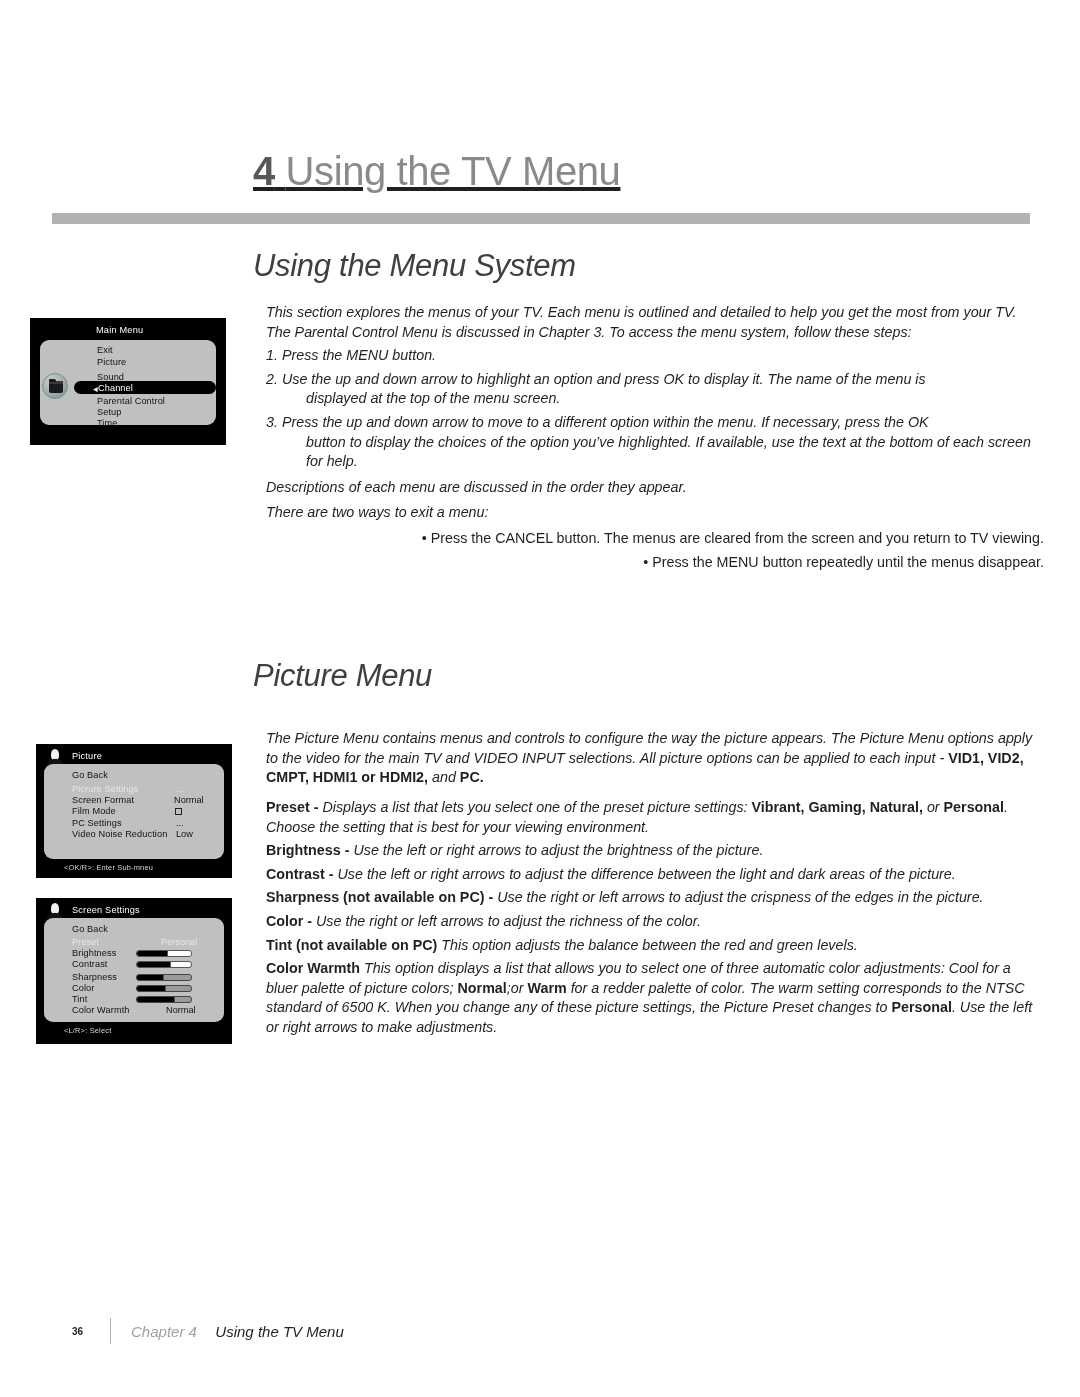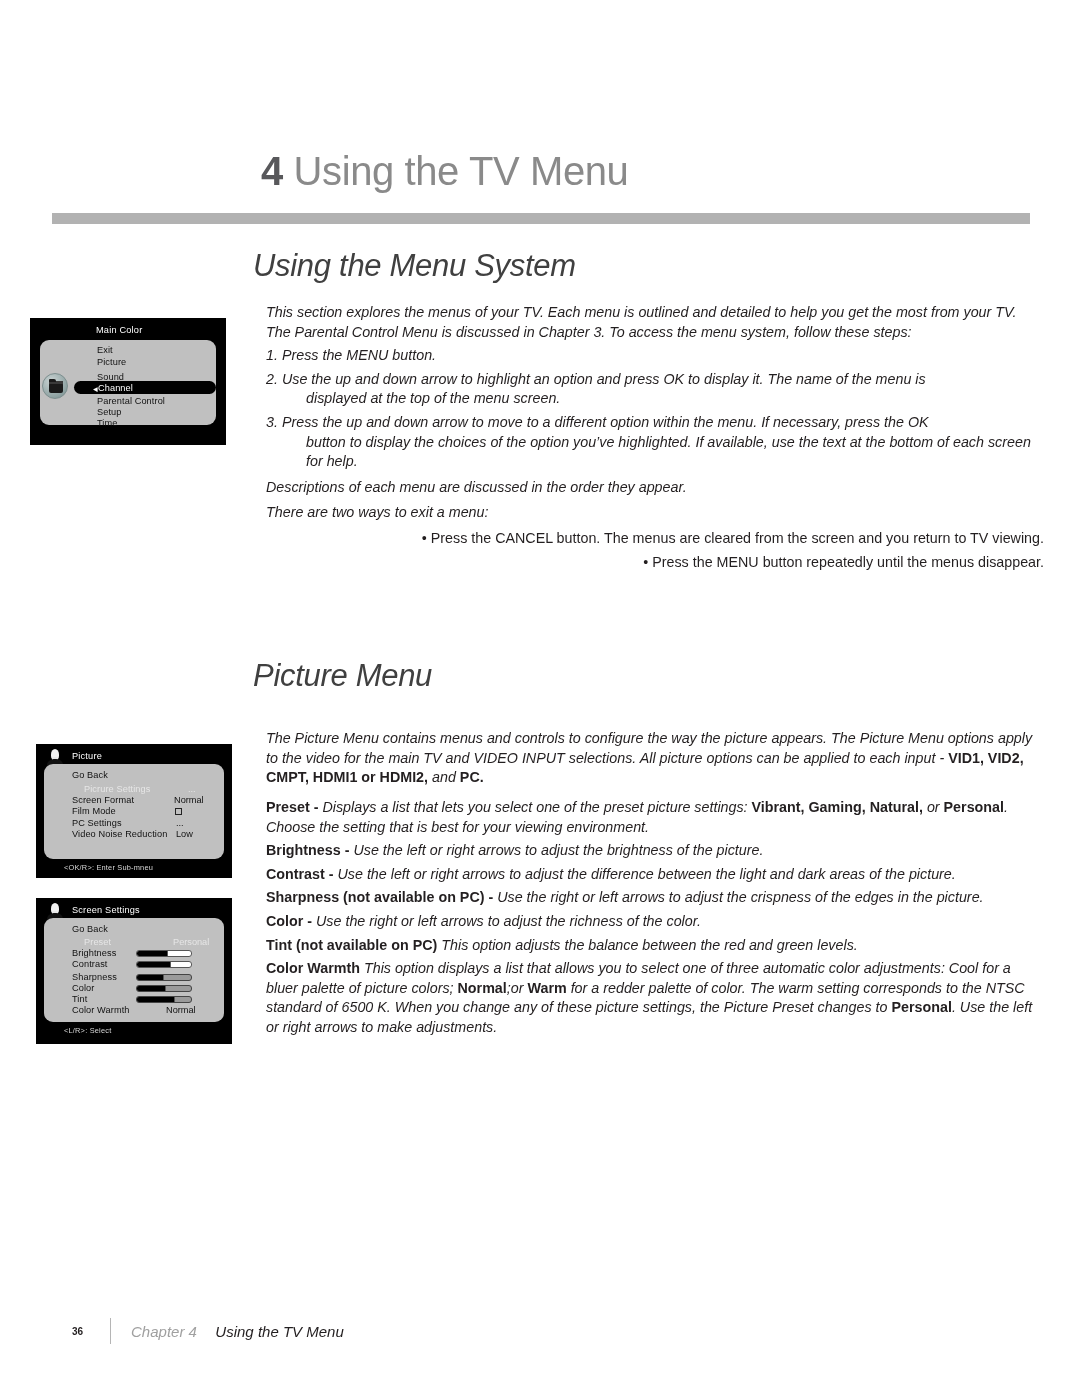--- a/index.html
+++ b/index.html
@@ -10,22 +10,23 @@
     background: #ffffff;
     font-family: "Liberation Sans", sans-serif;
     color: #231f20;
     position: relative;
     overflow: hidden;
   }
 
   
   .chapter-head {
     position: absolute;
-    left: 8px; top: 148px;
+    left: 0; top: 148px;
     width: 936px;
+    text-decoration: underline;
   }
   .chapter-title {
     font-size: 40px;
     font-weight: 400;
     color: #8a8a8a;
     letter-spacing: -0.4px;
     text-align: left;
     padding-left: 253px;
     line-height: 46px;
     white-space: nowrap;
@@ -128,21 +129,21 @@
     background: #000;
     border-radius: 7px;
   }
   .hl-text {
     position: absolute;
     color: #ffffff;
     font-size: 9.2px;
     white-space: nowrap;
     letter-spacing: 0.1px;
   }
-  .dim-text { color: #e6e6e6 !important; margin-left: 12px; }
+  .dim-text { color: #e6e6e6 !important; }
 
   
   .slider {
     position: absolute;
     height: 7px;
     border-radius: 3px;
     overflow: hidden;
     background: #ffffff;
     border: 1px solid #555;
   }
@@ -314,21 +315,21 @@
   <p class="term-para">
     <span class="bd">Tint (not available on PC)</span><span class="bd">  </span><span>This option adjusts the balance between the red and green levels.</span>
   </p>
 
   <p class="term-para">
     <span class="bd">Color Warmth</span><span>  This option displays a list that allows you to select one of three automatic color adjustments: Cool for a bluer palette of picture colors; </span><span class="bd">Normal</span><span>;or </span><span class="bd">Warm</span><span> for a redder palette of color. The warm setting corresponds to the NTSC standard of 6500 K. When you change any of these picture settings, the Picture Preset changes to </span><span class="bd">Personal</span><span>. Use the left or right arrows to make adjustments.</span>
   </p>
 </div>
 
 <div class="tvshot" style="left:30px; top:318px; width:196px; height:127px;">
-  <div class="tv-title" style="position:absolute; left:66px; top:7px;">Main Color</div>
+  <div class="tv-title" style="position:absolute; left:66px; top:7px;">Main Menu</div>
 
   <div class="tv-panel" style="left:10px; top:22px; width:176px; height:85px;"></div>
 
   <div class="folder-icon" style="left:12px; top:55px;"></div>
 
   <div class="tv-row" style="left:67px; top:27px;">Exit</div>
   <div class="tv-row" style="left:67px; top:39px;">Picture</div>
   <div class="tv-row" style="left:67px; top:54px;">Sound</div>
 
   <div class="hl-bar" style="left:44px; top:63px; width:142px; height:13px;"></div>

